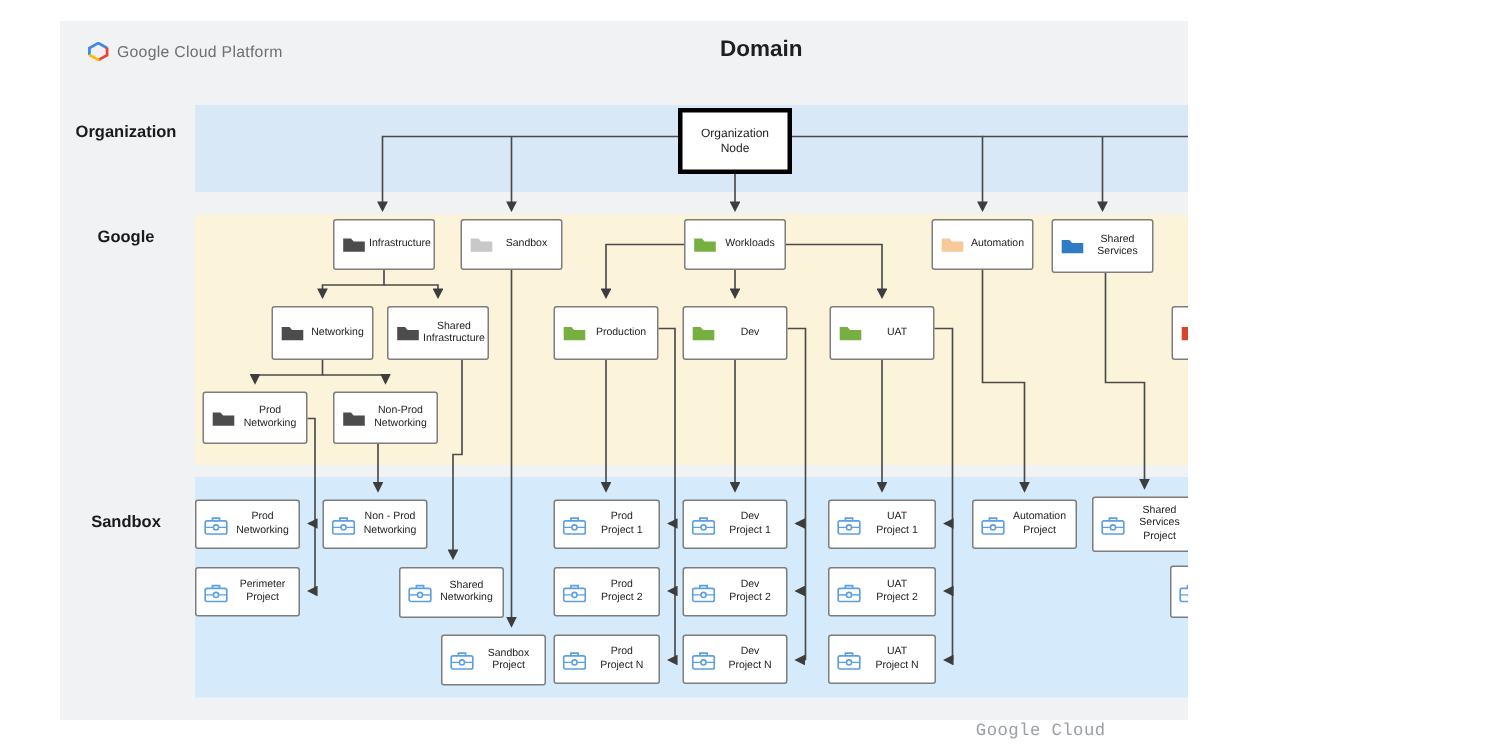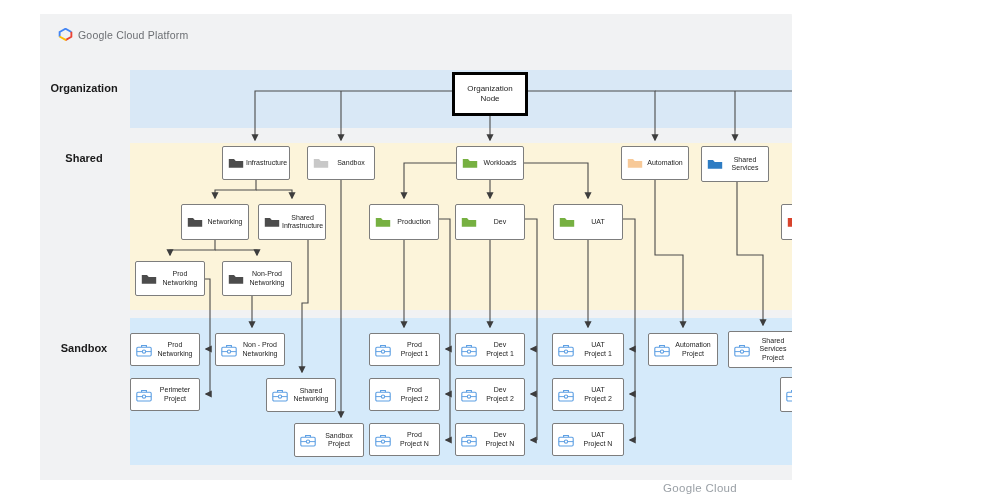--- a/index.html
+++ b/index.html
@@ -10,21 +10,21 @@
   #band-org{top:56px;height:58px;background:#d9e8f6;}
   #band-folders{top:129px;height:167px;background:#fcf4da;}
   #band-projects{top:304px;height:147px;background:#d5eafa;}
   .band-label{position:absolute;left:0;width:88px;text-align:center;font-size:11px;font-weight:bold;color:#1a1a1a;}
   #lbl-org{top:68px;}
   #lbl-folders{top:138px;}
   #lbl-projects{top:328px;}
   #logo{position:absolute;left:18px;top:14px;display:flex;align-items:center;gap:5px;}
   #logo .logo-text{font-size:10.5px;color:#6c6f73;letter-spacing:.2px;}
   #title{position:absolute;left:0;right:0;top:10px;text-align:center;font-size:15px;font-weight:bold;color:#1f1f1f;}
-  #footer-brand{position:absolute;right:55px;bottom:6px;font-size:11.5px;color:#9aa0a6;letter-spacing:.3px;}
+  #footer-brand{position:absolute;right:55px;bottom:6px;font-size:11.5px;color:#9aa0a6;letter-spacing:.3px;font-family:Liberation Mono, monospace;}
   #connector-svg{position:absolute;left:0;top:0;width:935px;height:466px;pointer-events:none;}
   .node{position:absolute;background:#ffffff;border:1px solid #7d7d7d;border-radius:2px;
         display:flex;align-items:center;box-sizing:border-box;padding:1px 3px 1px 5px;}
   .node .nlabel{flex:1;text-align:center;font-size:7px;line-height:1.2;color:#1c1c1c;white-space:pre-line;}
   .node .nicon{flex:0 0 auto;display:flex;align-items:center;margin-right:2px;}
   .node.org{border:3px solid #000;border-radius:0;justify-content:center;padding:0 2px;z-index:3;}
   .node.org .nlabel{font-size:8px;line-height:1.3;}
   .node{z-index:2;}
 </style>
 </head>
@@ -35,27 +35,28 @@
 
     <div id="logo">
       <svg width="15" height="13" viewBox="0 0 24 21">
         <path d="M2.5,14 V6.5 L12,1.2 L21.5,6.5" fill="none" stroke="#4285f4" stroke-width="3"></path>
         <path d="M21.5,6 V14.2 L12,19.5" fill="none" stroke="#ea4335" stroke-width="3"></path>
         <path d="M13,19.6 L2.2,13.8" fill="none" stroke="#fbbc04" stroke-width="3"></path>
       </svg>
       <span class="logo-text">Google Cloud Platform</span>
     </div>
 
+    <div id="title">Domain</div>
 
     <div class="band" id="band-org"></div>
     <div class="band" id="band-folders"></div>
     <div class="band" id="band-projects"></div>
 
     <div class="band-label" id="lbl-org">Organization</div>
-    <div class="band-label" id="lbl-folders">Shared</div>
+    <div class="band-label" id="lbl-folders">Google</div>
     <div class="band-label" id="lbl-projects">Sandbox</div>
 
     <svg id="connector-svg">
       <defs>
         <marker id="arrowhead" viewBox="0 0 10 10" refX="8" refY="5" markerWidth="6.5" markerHeight="6.5" orient="auto-start-reverse">
           <path d="M0,0 L10,5 L0,10 Z" fill="#3d3d3d"></path>
         </marker>
       </defs>
       <g id="connector-group">
           <path d="M412,77 H215 V126" fill="none" stroke="#4a4a4a" stroke-width="1.1" marker-end="url(#arrowhead)"></path>

